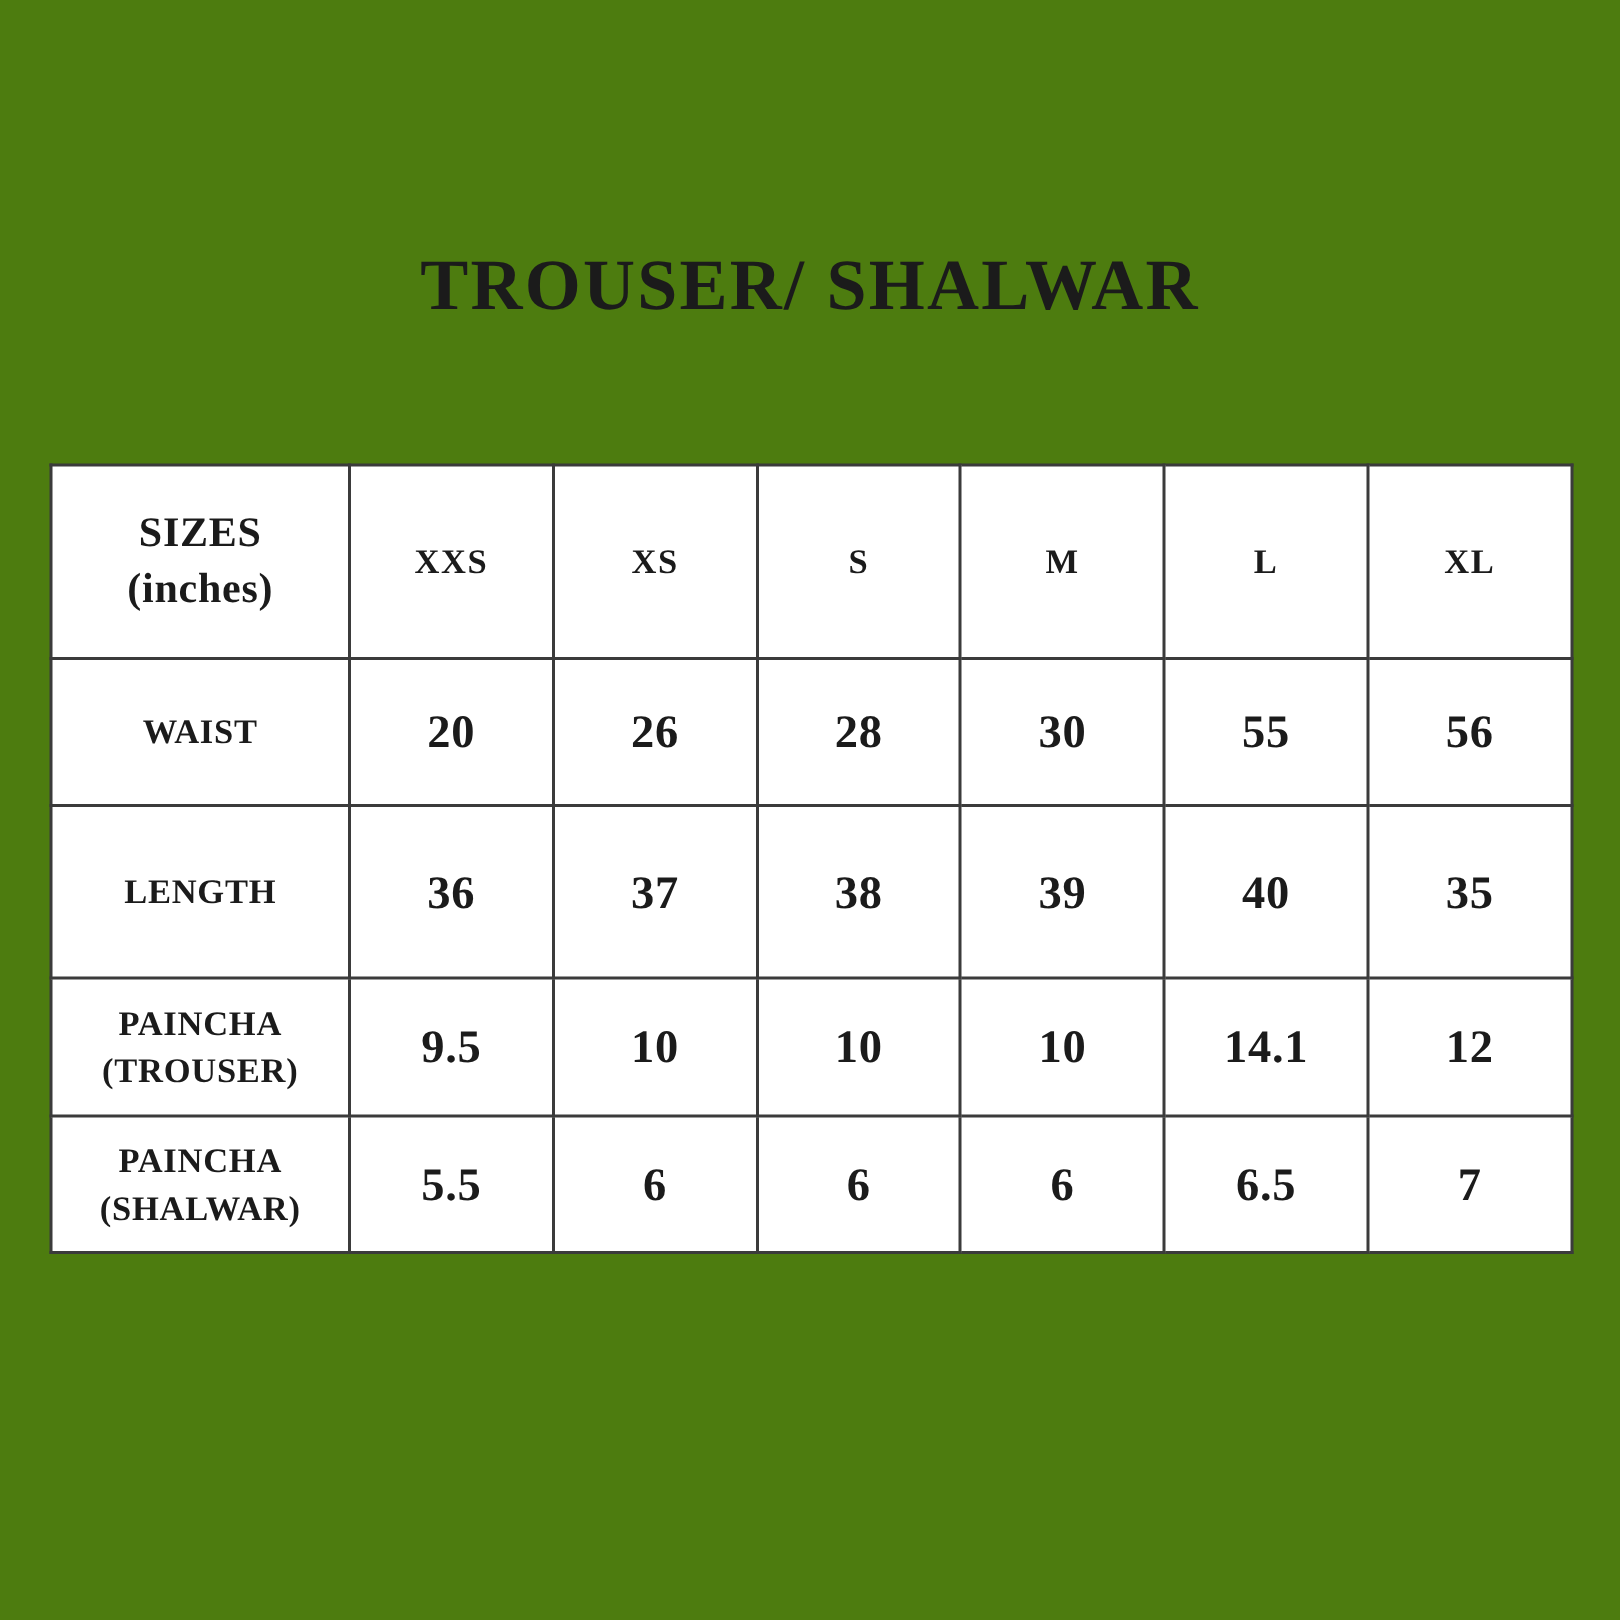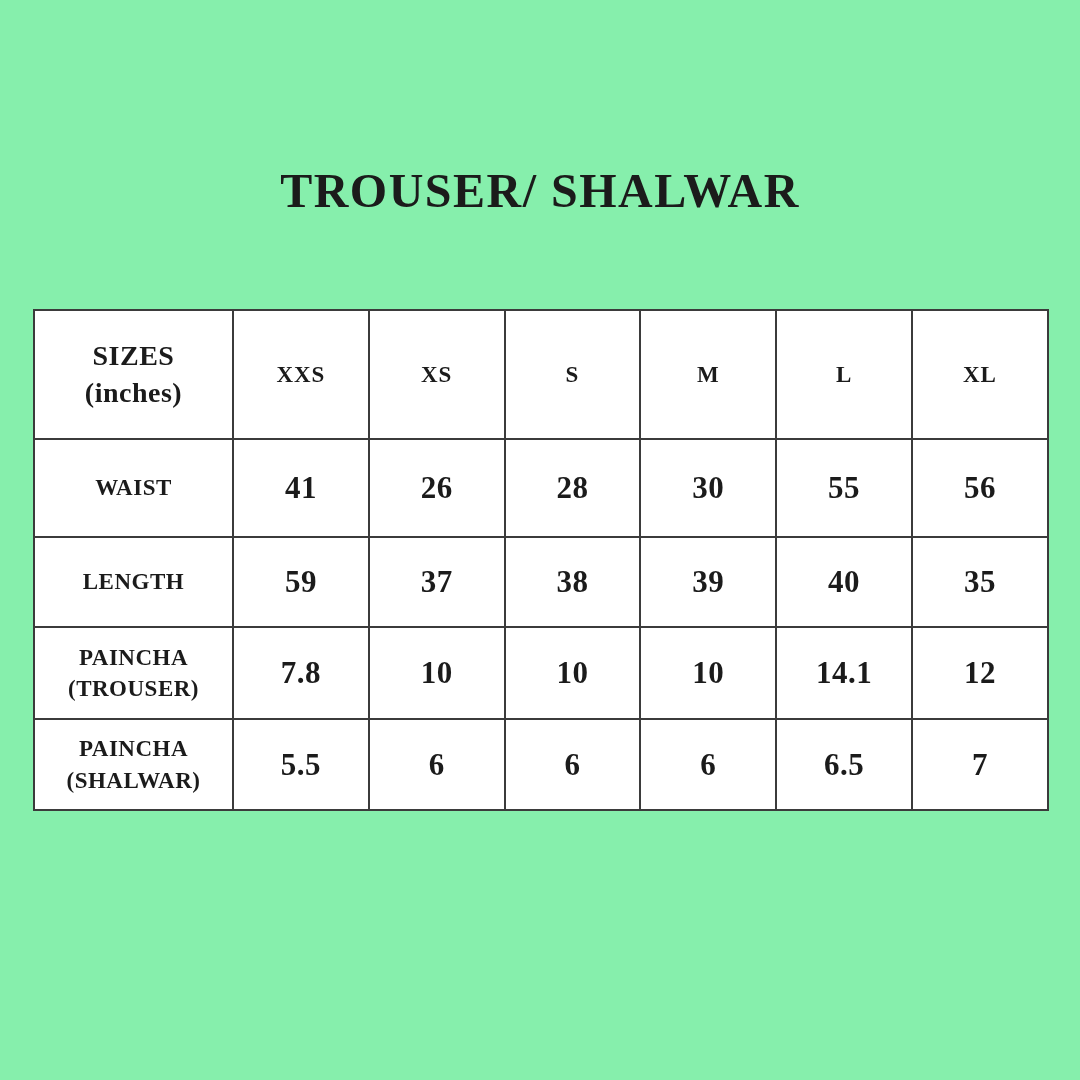--- a/index.html
+++ b/index.html
@@ -4,21 +4,21 @@
 <style>
   html, body {
     margin: 0;
     padding: 0;
     background: #ffffff;
   }
   .canvas {
     position: relative;
     width: 1080px;
     height: 1080px;
-    background: #86efac;
+    background: #4d7c0f;
     font-family: "Liberation Serif", "DejaVu Serif", serif;
     color: #1b1b1b;
     overflow: hidden;
   }
   .page-title {
     position: absolute;
     top: 163px;
     left: 0;
     width: 100%;
     text-align: center;
@@ -40,21 +40,21 @@
     border: 2px solid #3b3b3b;
     text-align: center;
     vertical-align: middle;
     padding: 0;
     background: #ffffff;
   }
   col.col-label  { width: 199px; }
   col.col-size   { width: 135.8px; }
   tr.row-header     { height: 129px; }
   tr.row-waist      { height: 98px; }
-  tr.row-length     { height: 90px; }
+  tr.row-length     { height: 115px; }
   tr.row-paincha-t  { height: 92px; }
   tr.row-paincha-s  { height: 91px; }
   .corner-label {
     font-size: 28px;
     font-weight: 700;
     line-height: 1.3;
     white-space: pre-line;
     letter-spacing: 0.5px;
   }
   .size-label {
@@ -116,21 +116,21 @@
         <td>
             <div class="size-label">XL</div>
           </td>
       </tr>
 
       <tr class="row-waist">
         <td>
             <div class="row-label">WAIST</div>
           </td>
         <td>
-            <div class="cell-value">41</div>
+            <div class="cell-value">20</div>
           </td>
         <td>
             <div class="cell-value">26</div>
           </td>
         <td>
             <div class="cell-value">28</div>
           </td>
         <td>
             <div class="cell-value">30</div>
           </td>
@@ -140,21 +140,21 @@
         <td>
             <div class="cell-value">56</div>
           </td>
       </tr>
 
       <tr class="row-length">
         <td>
             <div class="row-label">LENGTH</div>
           </td>
         <td>
-            <div class="cell-value">59</div>
+            <div class="cell-value">36</div>
           </td>
         <td>
             <div class="cell-value">37</div>
           </td>
         <td>
             <div class="cell-value">38</div>
           </td>
         <td>
             <div class="cell-value">39</div>
           </td>
@@ -165,21 +165,21 @@
             <div class="cell-value">35</div>
           </td>
       </tr>
 
       <tr class="row-paincha-t">
         <td>
             <div class="row-label">PAINCHA
 (TROUSER)</div>
           </td>
         <td>
-            <div class="cell-value">7.8</div>
+            <div class="cell-value">9.5</div>
           </td>
         <td>
             <div class="cell-value">10</div>
           </td>
         <td>
             <div class="cell-value">10</div>
           </td>
         <td>
             <div class="cell-value">10</div>
           </td>

